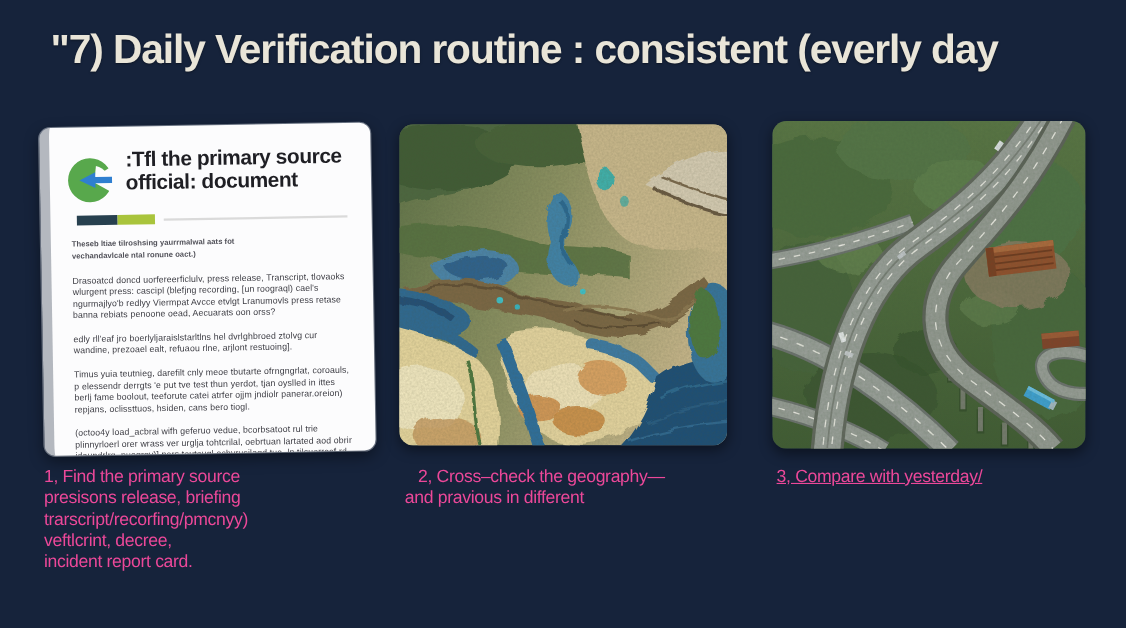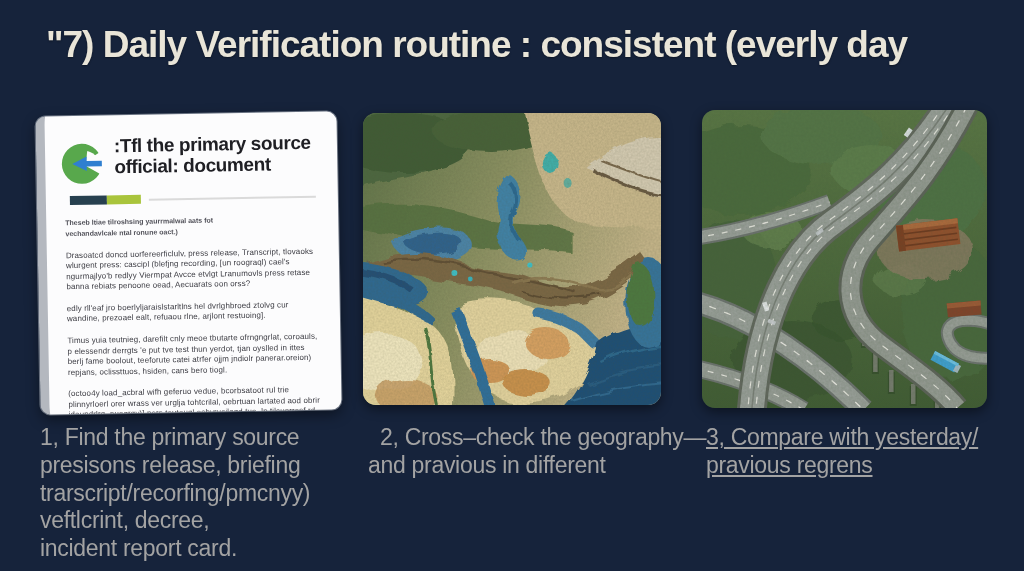--- a/index.html
+++ b/index.html
@@ -45,22 +45,22 @@
   
   .photo-card{
     position:absolute;border-radius:13px;overflow:hidden;
     box-shadow:0 4px 12px rgba(0,0,0,.45);
   }
   #map-card{left:363px;top:113px;width:298px;height:292px;}
   #hwy-card{left:702px;top:110px;width:285px;height:298px;}
   .photo-card svg{display:block;width:100%;height:100%;}
   
   .caption{
-    position:absolute;top:424px;color:#a3a3a3;
-    font-size:23px;line-height:1.21;letter-spacing:-0.3px;
+    position:absolute;top:424px;color:#ec4899;
+    font-size:16px;line-height:1.21;letter-spacing:-0.3px;
   }
   #cap1{left:40px;}
   #cap2{left:380px;}
   #cap3{left:706px;text-decoration:underline;}
 </style>
 </head>
 <body>
 
 <div class="title">"7) Daily Verification routine : consistent (everly day</div>
 
@@ -286,14 +286,13 @@
   <div>trarscript/recorfing/pmcnyy)</div>
   <div>veftlcrint, decree,</div>
   <div>incident report card.</div>
 </div>
 <div class="caption" id="cap2">
   <div>2, Cross–check the geography—</div>
   <div style="margin-left:-12px">and pravious in different</div>
 </div>
 <div class="caption" id="cap3">
   <div>3, Compare with yesterday/</div>
-  <div>pravious regrens</div>
 </div>
 
 </body></html>

